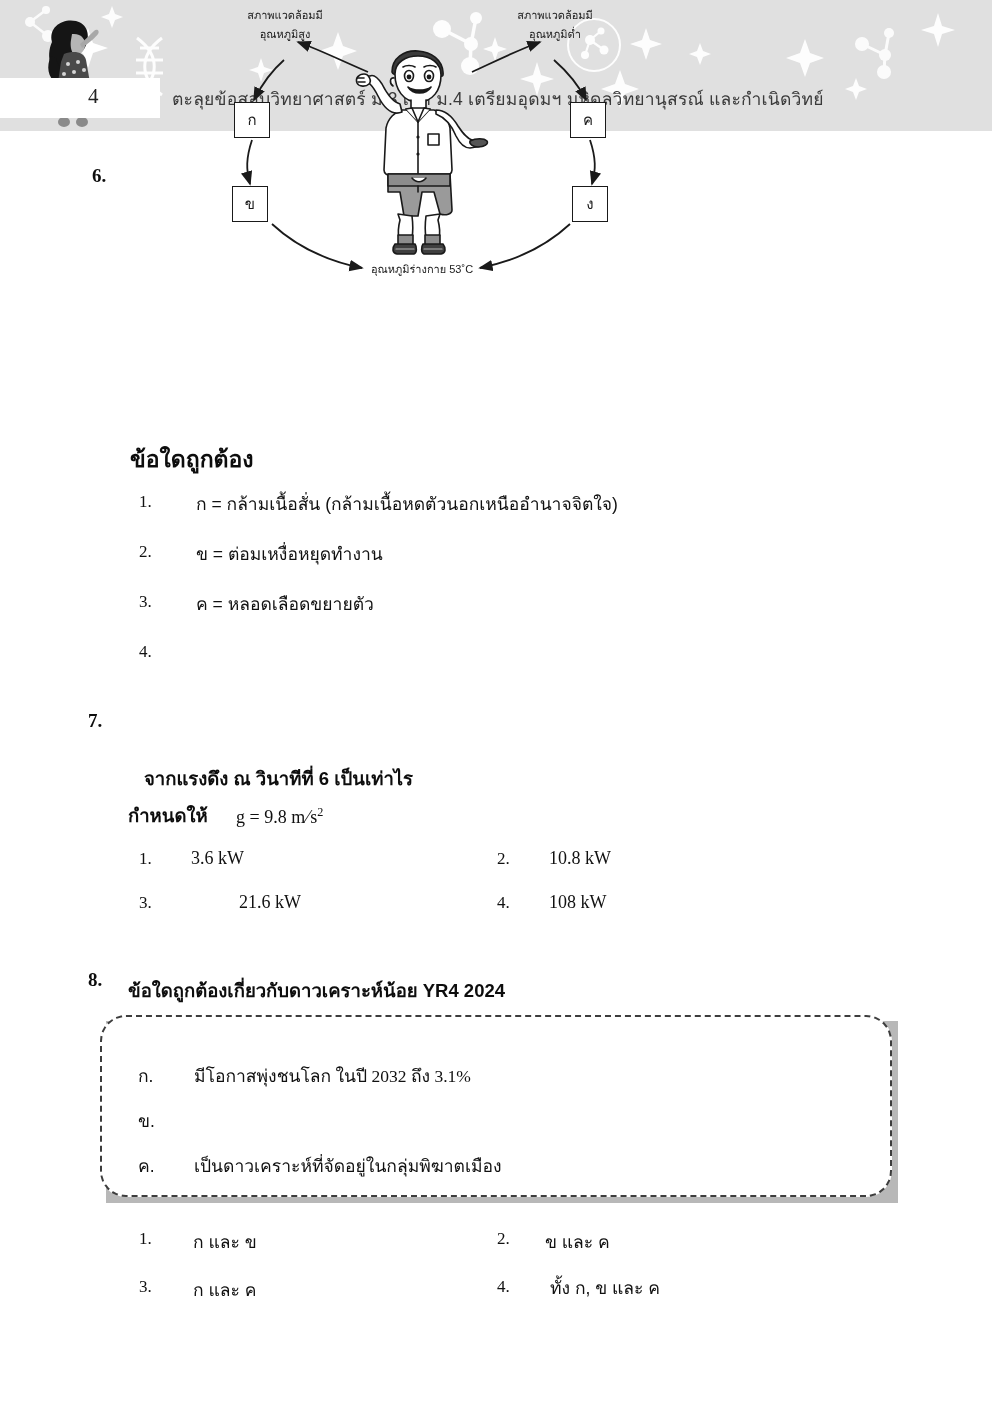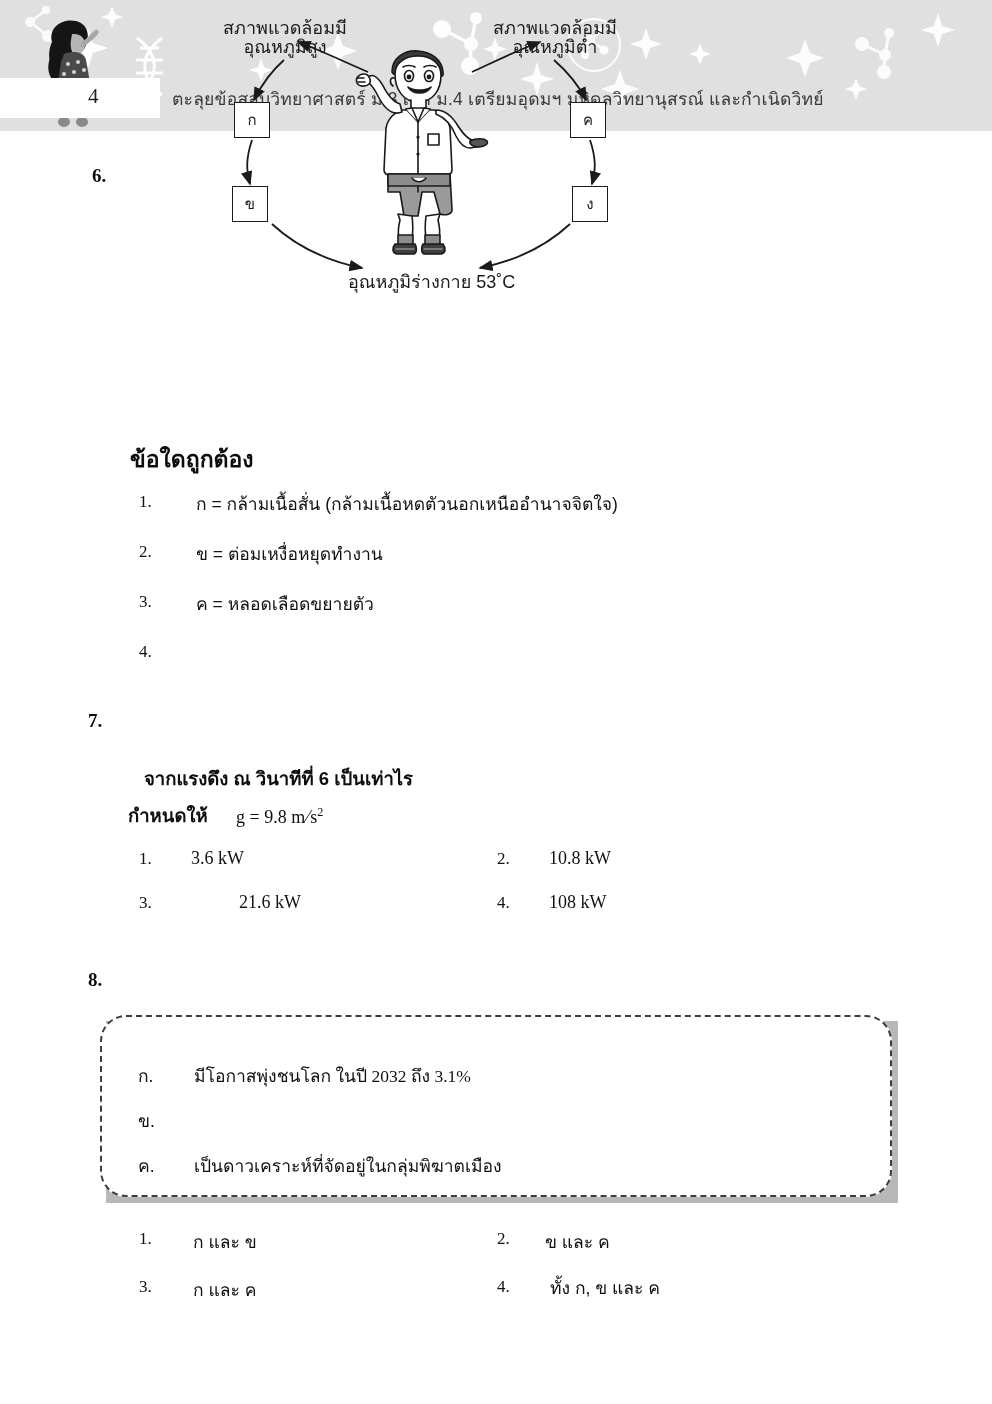--- a/index.html
+++ b/index.html
@@ -66,26 +66,25 @@
     font-weight: bold;
     color: #0d0d0d;
     line-height: 47px;
   }
 
   
   .diagram { position:absolute; left: 180px; top: 12px; width: 480px; height: 270px; }
   .dg-label {
     position:absolute;
     font-family:"Liberation Sans","DejaVu Sans",sans-serif;
-    font-size: 18px;
+    font-size: 11px;
     color: #1a1a1a;
     text-align:center;
     line-height: 19px;
     white-space: nowrap;
-    margin-top: 13px;
   }
   .dg-box {
     position:absolute;
     width: 36px; height: 36px;
     border: 1.6px solid #1a1a1a;
     background:#fff;
     display:flex; align-items:center; justify-content:center;
     font-family:"Liberation Sans","DejaVu Sans",sans-serif;
     font-size: 15px;
     color:#1a1a1a;
@@ -434,20 +433,21 @@
   <div class="ch-num" style="left:497px; top:849px;">2.</div>
   <div class="ch-txt serif" style="left:549px; top:848px;">10.8 kW</div>
 
   <div class="ch-num" style="left:139px; top:893px;">3.</div>
   <div class="ch-txt serif" style="left:191px; top:892px;margin-left:48px;">21.6 kW</div>
 
   <div class="ch-num" style="left:497px; top:893px;">4.</div>
   <div class="ch-txt serif" style="left:549px; top:892px;">108 kW</div>
 
   <div class="qnum" style="left:88px; top:969px;">8.</div>
+  <div class="qtext" style="left:128px; top:967px;">ข้อใดถูกต้องเกี่ยวกับดาวเคราะห์น้อย YR4 2024</div>
 
   <div class="card-shadow"></div>
   <div class="card">
     <div class="card-row-letter" style="left:36px; top:45px;">ก.</div>
     <div class="card-row-text" style="left:92px; top:45px;">มีโอกาสพุ่งชนโลก ในปี 2032 ถึง 3.1%</div>
 
     <div class="card-row-letter" style="left:36px; top:90px;">ข.</div>
 
     <div class="card-row-letter" style="left:36px; top:135px;">ค.</div>
     <div class="card-row-text" style="left:92px; top:135px;">เป็นดาวเคราะห์ที่จัดอยู่ในกลุ่มพิฆาตเมือง</div>

